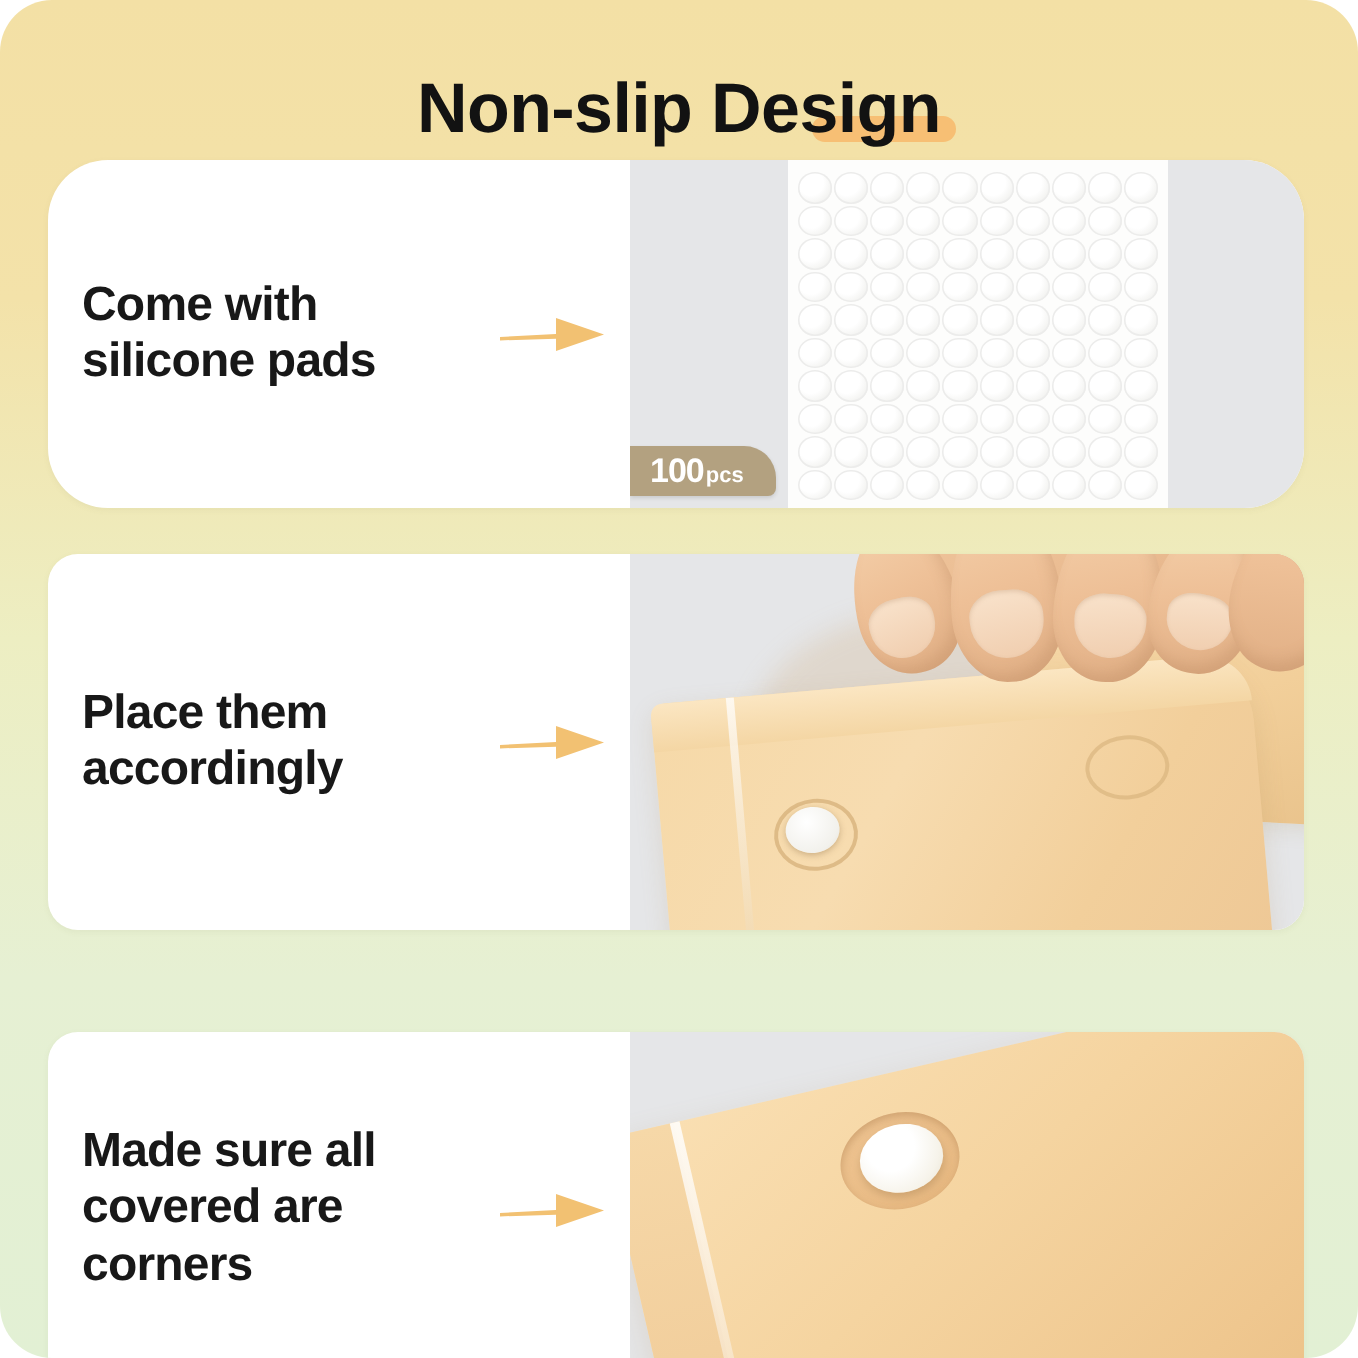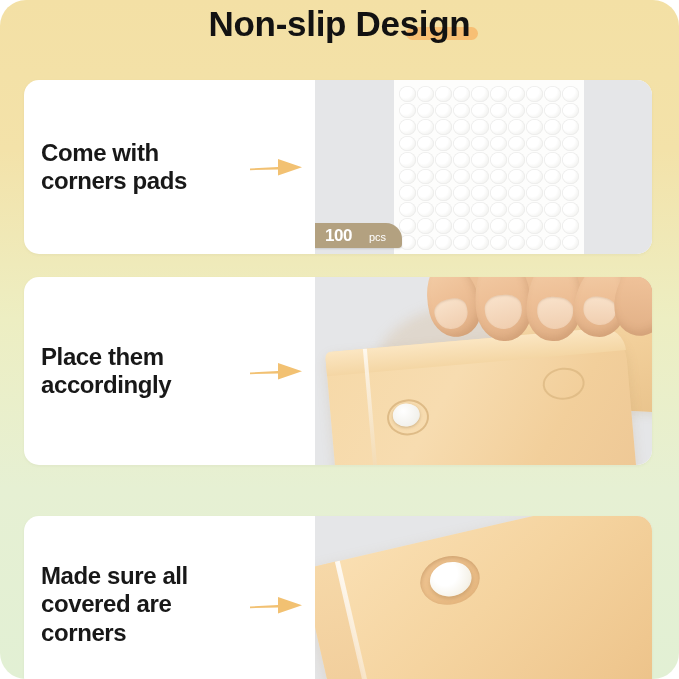--- a/index.html
+++ b/index.html
@@ -8,42 +8,42 @@
     font-family:"Liberation Sans","DejaVu Sans",sans-serif;
   }
   #page{
     position:relative;width:679px;height:679px;
     background:linear-gradient(180deg,#f3e0a5 0%,#f3e2a9 22%,#edeec2 47%,#e6f0d3 72%,#e2f0d4 100%);
     border-radius:26px;overflow:hidden;
   }
 
   
   .title-wrap{
-    position:absolute;left:0;top:6px;width:679px;height:52px;
-    display:flex;align-items:flex-start;justify-content:center;
+    position:absolute;left:0;top:20px;width:679px;height:52px;
+    display:flex;align-items:flex-end;justify-content:center;
   }
   .title{
     position:relative;display:inline-block;
     font-size:35px;font-weight:bold;color:#121212;
     letter-spacing:-0.3px;line-height:1;
   }
   .title-hl{
     position:absolute;right:-8px;bottom:1px;
     width:72px;height:13px;border-radius:7px;
     background:#f7b96b;opacity:.85;z-index:0;
   }
   .title-text{position:relative;z-index:1;}
 
   
   .card{
     position:absolute;left:24px;width:628px;
     background:#ffffff;border-radius:15px;overflow:hidden;
     display:flex;box-shadow:0 1px 3px rgba(120,110,70,.07);
   }
-  #card1{top:80px;height:174px;}
+  #card1{top:80px;height:174px;border-radius:30px;}
   #card2{top:277px;height:188px;}
   #card3{top:478px;height:177px;margin-top:38px;}
 
   .text-pane{
     position:relative;width:291px;flex:0 0 291px;
     display:flex;align-items:center;
   }
   .step-text{
     margin-left:17px;max-width:220px;
     font-size:24px;font-weight:bold;color:#181818;
@@ -72,25 +72,25 @@
   .pad{
     border-radius:50%;
     background:radial-gradient(circle at 38% 34%,#ffffff 42%,#f4f4f2 70%,#e9e9e6 100%);
     box-shadow:inset 0 0 0 .8px #ececeb;
   }
   .badge{
     position:absolute;left:0px;bottom:6px;
     height:25px;padding:0 16px 0 10px;
     background:#b3a180;color:#ffffff;
     border-top-right-radius:16px;border-bottom-right-radius:4px;
-    display:flex;align-items:baseline;gap:17px;
+    display:flex;align-items:baseline;gap:1px;
     box-shadow:0 1px 2px rgba(0,0,0,.12);
   }
   .badge-num{font-size:17px;font-weight:bold;line-height:25px;letter-spacing:-0.5px;}
-  .badge-unit{font-size:11px;font-weight:normal;line-height:25px;}
+  .badge-unit{font-size:11px;font-weight:bold;line-height:25px;}
 
   
   .box2{
     position:absolute;left:16px;top:62px;width:300px;height:150px;
     background:linear-gradient(125deg,#f6d9a8 0%,#f7dcb0 38%,#f2cf9b 72%,#eec896 100%);
     border-radius:8px 34px 8px 8px;
     transform:rotate(-5deg);
     box-shadow:0 4px 12px rgba(170,140,90,.18);
   }
   .box2-lid{
@@ -195,21 +195,21 @@
       <span class="title-hl"></span>
       <span class="title-text">Non-slip Design</span>
     </div>
   </div>
 
   <div class="card" id="card1">
 
     <div class="text-pane">
       <div class="step-text">
         <div>Come with</div>
-        <div>corners pads</div>
+        <div>silicone pads</div>
       </div>
       <svg class="arrow" viewBox="0 0 56 30">
         <path d="M2 16.5 L30 15 L30 7 L54 15.2 L30 23.5 L30 17.4 L2 18.2 Z" fill="#f2c172"></path>
       </svg>
     </div>
 
     <div class="photo-pane">
       <div class="sheet">
         <div class="pad-grid" id="padgrid">
             <div class="pad"></div>

